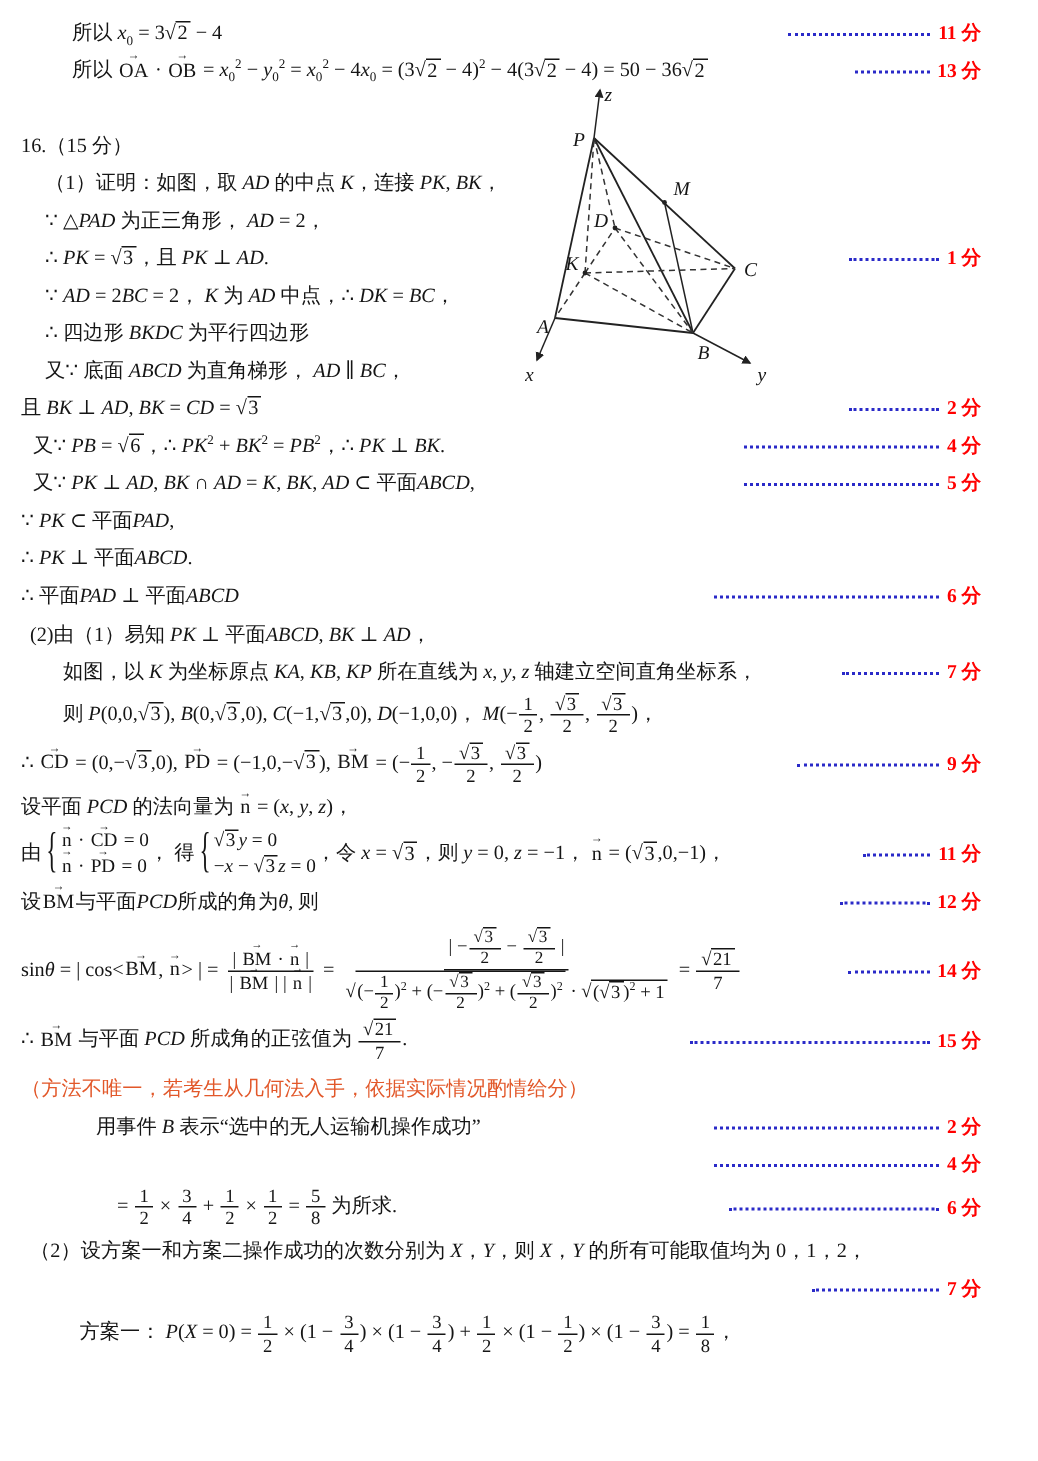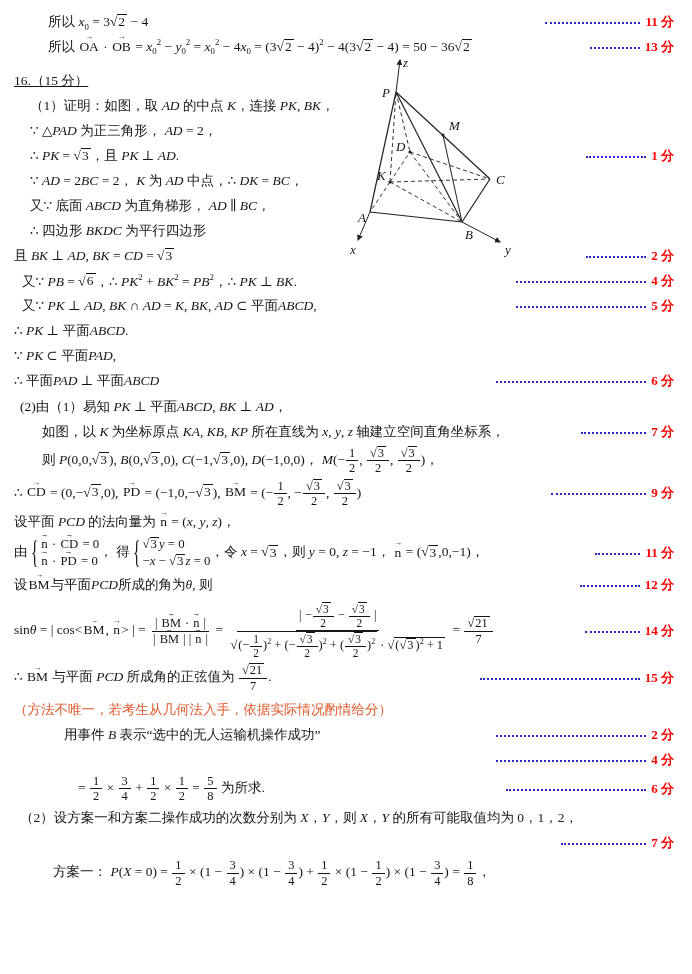--- a/index.html
+++ b/index.html
@@ -1,21 +1,21 @@
 <!DOCTYPE html>
 <html><head>
 <meta charset="utf-8">
 <style>
   html,body{margin:0;padding:0;}
   body{
     width:692px;min-height:974px;background:#ffffff;color:#151515;
     font-family:"Liberation Serif","DejaVu Serif","DejaVu Sans",serif;
     font-size:13.5px;position:relative;overflow:hidden;
   }
-  #doc{padding:8px 18px 10px 14px;position:relative;}
+  #doc{padding:8px 38px 10px 14px;position:relative;}
   .line{display:flex;align-items:center;min-height:22px;margin-top:3px;}
   .content{white-space:normal;}
   .content i{font-family:"Liberation Serif","DejaVu Serif",serif;}
   sup,sub{font-size:0.65em;}
   
   .r{border-top:1px solid currentColor;padding:0 2px 0 1px;display:inline-block;line-height:1.05;}
   
   .f{display:inline-flex;flex-direction:column;align-items:center;vertical-align:middle;
      line-height:1.15;font-size:0.92em;margin:0 1px;text-align:center;}
   .fn{border-bottom:1px solid currentColor;padding:0 3px;display:block;}
@@ -46,63 +46,63 @@
     <div class="line">
       <span class="content" style="padding-left: 34px;">所以 <i>x</i><sub>0</sub> = 3√<span class="r">2</span> − 4</span>
       <span class="leader" style="width: 95px; border-bottom-color: rgb(42, 42, 200);"></span>
       <span class="score" style="color: rgb(255, 0, 0);">11 分</span>
     </div>
     <div class="line">
       <span class="content" style="padding-left: 34px;">所以 <span class="v">OA</span> · <span class="v">OB</span> = <i>x</i><sub>0</sub><sup>2</sup> − <i>y</i><sub>0</sub><sup>2</sup> = <i>x</i><sub>0</sub><sup>2</sup> − 4<i>x</i><sub>0</sub> = (3√<span class="r">2</span> − 4)<sup>2</sup> − 4(3√<span class="r">2</span> − 4) = 50 − 36√<span class="r">2</span></span>
       <span class="leader" style="width: 50px; border-bottom-color: rgb(42, 42, 200);"></span>
       <span class="score" style="color: rgb(255, 0, 0);">13 分</span>
     </div>
-    <div class="line" style="margin-top: 12px; text-decoration: underline;">
+    <div class="line" style="margin-top: 28px;">
       <span class="content">16.（15 分）</span>
     </div>
     <div class="line">
       <span class="content" style="padding-left: 16px;">（1）证明：如图，取 <i>AD</i> 的中点 <i>K</i>，连接 <i>PK</i>, <i>BK</i>，</span>
     </div>
     <div class="line">
       <span class="content" style="padding-left: 16px;">∵ △<i>PAD</i> 为正三角形， <i>AD</i> = 2，</span>
     </div>
     <div class="line">
       <span class="content" style="padding-left: 16px;">∴ <i>PK</i> = √<span class="r">3</span>，且 <i>PK</i> ⊥ <i>AD</i>.</span>
       <span class="leader" style="width: 60px; border-bottom-color: rgb(42, 42, 200);"></span>
       <span class="score" style="color: rgb(255, 0, 0);">1 分</span>
     </div>
     <div class="line">
       <span class="content" style="padding-left: 16px;">∵ <i>AD</i> = 2<i>BC</i> = 2， <i>K</i> 为 <i>AD</i> 中点，∴ <i>DK</i> = <i>BC</i>，</span>
     </div>
     <div class="line">
+      <span class="content" style="padding-left: 16px;">∴ 四边形 <i>BKDC</i> 为平行四边形</span>
+    </div>
+    <div class="line">
       <span class="content" style="padding-left: 16px;">又∵ 底面 <i>ABCD</i> 为直角梯形， <i>AD</i> ∥ <i>BC</i>，</span>
-    </div>
-    <div class="line">
-      <span class="content" style="padding-left: 16px;">∴ 四边形 <i>BKDC</i> 为平行四边形</span>
     </div>
     <div class="line">
       <span class="content">且 <i>BK</i> ⊥ <i>AD</i>, <i>BK</i> = <i>CD</i> = √<span class="r">3</span></span>
       <span class="leader" style="width: 60px; border-bottom-color: rgb(42, 42, 200);"></span>
       <span class="score" style="color: rgb(255, 0, 0);">2 分</span>
     </div>
     <div class="line">
       <span class="content" style="padding-left: 8px; text-align: center;">又∵ <i>PB</i> = √<span class="r">6</span>，∴ <i>PK</i><sup>2</sup> + <i>BK</i><sup>2</sup> = <i>PB</i><sup>2</sup>，∴ <i>PK</i> ⊥ <i>BK</i>.</span>
       <span class="leader" style="width: 130px; border-bottom-color: rgb(42, 42, 200);"></span>
       <span class="score" style="color: rgb(255, 0, 0);">4 分</span>
     </div>
     <div class="line">
       <span class="content" style="padding-left: 8px;">又∵ <i>PK</i> ⊥ <i>AD</i>, <i>BK</i> ∩ <i>AD</i> = <i>K</i>, <i>BK</i>, <i>AD</i> ⊂ 平面<i>ABCD</i>,</span>
       <span class="leader" style="width: 130px; border-bottom-color: rgb(42, 42, 200);"></span>
       <span class="score" style="color: rgb(255, 0, 0);">5 分</span>
     </div>
     <div class="line">
+      <span class="content">∵ <i>PK</i> ⊂ 平面<i>PAD</i>,</span>
+    </div>
+    <div class="line">
       <span class="content">∴ <i>PK</i> ⊥ 平面<i>ABCD</i>.</span>
-    </div>
-    <div class="line">
-      <span class="content">∵ <i>PK</i> ⊂ 平面<i>PAD</i>,</span>
     </div>
     <div class="line">
       <span class="content">∴ 平面<i>PAD</i> ⊥ 平面<i>ABCD</i></span>
       <span class="leader" style="width: 150px; border-bottom-color: rgb(42, 42, 200);"></span>
       <span class="score" style="color: rgb(255, 0, 0);">6 分</span>
     </div>
     <div class="line" style="margin-top: 4px;">
       <span class="content" style="padding-left: 6px;">(2)由（1）易知 <i>PK</i> ⊥ 平面<i>ABCD</i>, <i>BK</i> ⊥ <i>AD</i>，</span>
     </div>
     <div class="line">

